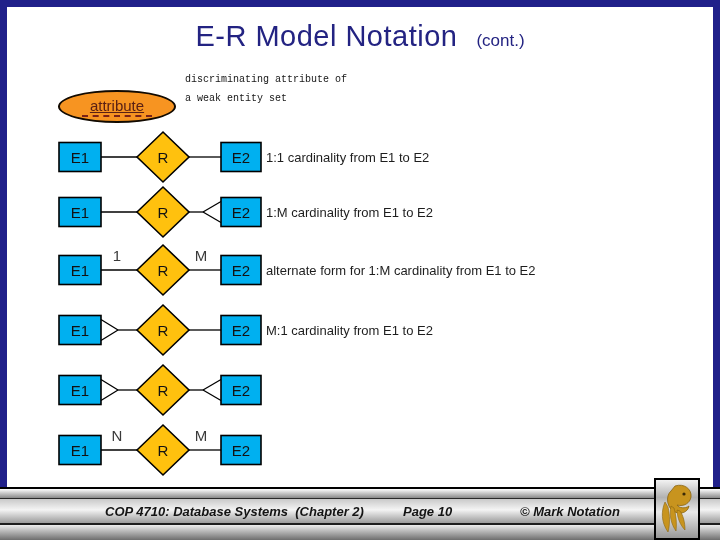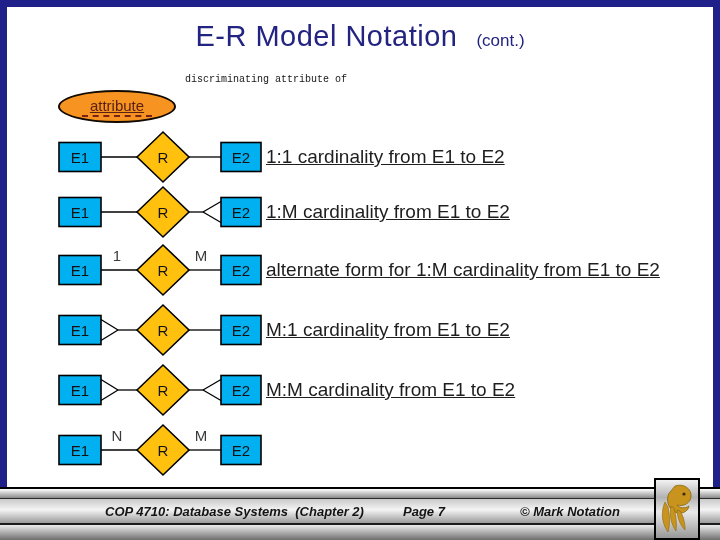--- a/index.html
+++ b/index.html
@@ -37,21 +37,21 @@
     position:absolute; left:185px; top:70px; font-size:10px; line-height:19px; color:#161616;font-family:Liberation Mono, monospace;
   }
 
   
   .drow{position:absolute; left:0; width:720px; height:60px;text-align:right;}
   .dsvg{position:absolute; left:55px; top:0;}
   .dsvg text{font-family:"Liberation Sans",sans-serif; font-size:15px; fill:#121212;}
   .dsvg text.card-label{fill:#3a3a3a;}
   .ddesc{
     position:absolute; left:266px; top:50%; transform:translateY(-50%);
-    font-size:19px; color:#1e1e1e; white-space:nowrap;text-decoration:underline;
+    font-size:13px; color:#1e1e1e; white-space:nowrap;
   }
 
   
   .footer{position:absolute; left:0; bottom:0; width:720px; height:53px;}
   .f-line{height:2px; background:#000;}
   .f-band1{height:9px; background:linear-gradient(#ffffff,#8a8a8a); border-bottom:1px solid #2b2b2b;}
   .f-band2{
     position:relative; height:24px;
     background:linear-gradient(#c9c9c9,#f4f4f4 45%,#9a9a9a);
     border-bottom:2px solid #1c1c1c;
@@ -81,20 +81,21 @@
   <div class="title-row">
     <span class="title-main">E-R Model Notation</span><span class="title-suffix">(cont.)</span>
   </div>
 
   <div class="attr-oval">
     <span class="lbl">attribute</span>
     <div class="attr-dash"></div>
   </div>
   <div class="legend-caption">
     <div>discriminating attribute of</div>
+    <div>a weak entity set</div>
   </div>
 
   <div id="diagram-rows">
       <div class="drow" style="top: 127px;">
         <svg viewBox="0 0 215 60" width="215" height="60" class="dsvg">
           <rect x="4" y="15.5" width="42" height="29" fill="#00b0f0" stroke="#000" stroke-width="1.6"></rect>
           <text x="25" y="35.5" text-anchor="middle">E1</text>
           <line x1="46" y1="30" x2="82" y2="30" stroke="#000000" stroke-width="1.3"></line>
           <polygon points="82,30 108,5 134,30 108,55" fill="#ffc10e" stroke="#000" stroke-width="1.6"></polygon>
           <text x="108" y="35.5" text-anchor="middle">R</text>
@@ -157,21 +158,20 @@
           <line x1="46" y1="19.5" x2="63" y2="30" stroke="#000000" stroke-width="1.3"></line>
           <line x1="46" y1="40.5" x2="63" y2="30" stroke="#000000" stroke-width="1.3"></line>
           <polygon points="82,30 108,5 134,30 108,55" fill="#ffc10e" stroke="#000" stroke-width="1.6"></polygon>
           <text x="108" y="35.5" text-anchor="middle">R</text>
           <line x1="134" y1="30" x2="148" y2="30" stroke="#000000" stroke-width="1.3"></line>
           <line x1="148" y1="30" x2="166" y2="19.5" stroke="#000000" stroke-width="1.3"></line>
           <line x1="148" y1="30" x2="166" y2="40.5" stroke="#000000" stroke-width="1.3"></line>
           <rect x="166" y="15.5" width="40" height="29" fill="#00b0f0" stroke="#000" stroke-width="1.6"></rect>
           <text x="186" y="35.5" text-anchor="middle">E2</text>
         </svg>
-        <span class="ddesc">M:M cardinality from E1 to E2</span>
       </div>
       <div class="drow" style="top: 420px;">
         <svg viewBox="0 0 215 60" width="215" height="60" class="dsvg">
           <rect x="4" y="15.5" width="42" height="29" fill="#00b0f0" stroke="#000" stroke-width="1.6"></rect>
           <text x="25" y="35.5" text-anchor="middle">E1</text>
           <line x1="46" y1="30" x2="82" y2="30" stroke="#000000" stroke-width="1.3"></line>
           <text x="62" y="21" text-anchor="middle" class="card-label">N</text>
           <polygon points="82,30 108,5 134,30 108,55" fill="#ffc10e" stroke="#000" stroke-width="1.6"></polygon>
           <text x="108" y="35.5" text-anchor="middle">R</text>
           <line x1="134" y1="30" x2="166" y2="30" stroke="#000000" stroke-width="1.3"></line>
@@ -180,21 +180,21 @@
           <text x="186" y="35.5" text-anchor="middle">E2</text>
         </svg>
       </div>
     </div>
 
   <div class="footer">
     <div class="f-line"></div>
     <div class="f-band1"></div>
     <div class="f-band2">
       <span class="f-course">COP 4710: Database Systems  (Chapter 2)</span>
-      <span class="f-page">Page 7</span>
+      <span class="f-page">Page 10</span>
       <span class="f-copy">© Mark Notation</span>
     </div>
     <div class="f-band3"></div>
   </div>
 
   <div class="logo-box">
     <svg width="36" height="50" viewBox="0 0 36 50">
       <path d="M16 2 C25 -1 33 5 32 13 C31 19 25 23 18 21 C20 24 26 25 30 22 C29 28 22 31 16 28 C8 25 6 12 12 7 Z" fill="#c8941e" stroke="#8a6410" stroke-width="0.8"></path>
       <circle cx="25" cy="10" r="1.6" fill="#3a2a08"></circle>
       <path d="M6 18 C2 27 2 38 9 48 C11 41 11 31 9 23 Z" fill="#c8941e" stroke="#8a6410" stroke-width="0.6"></path>

